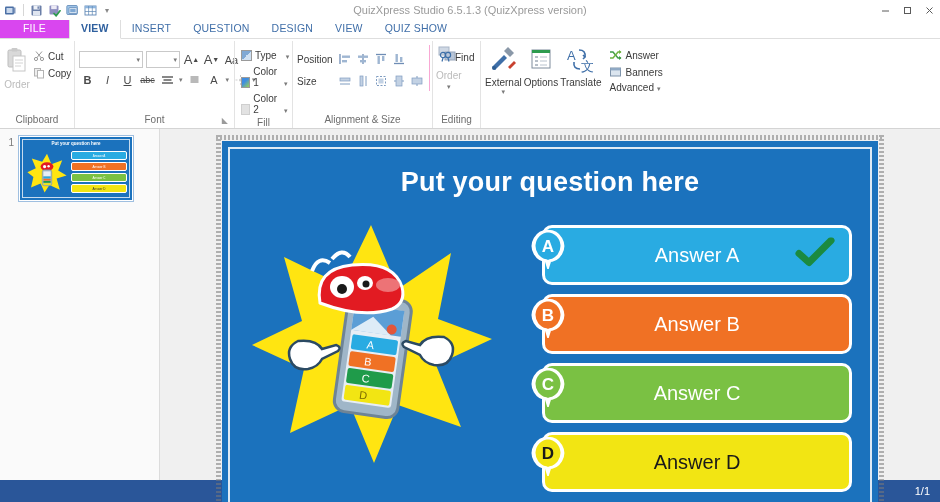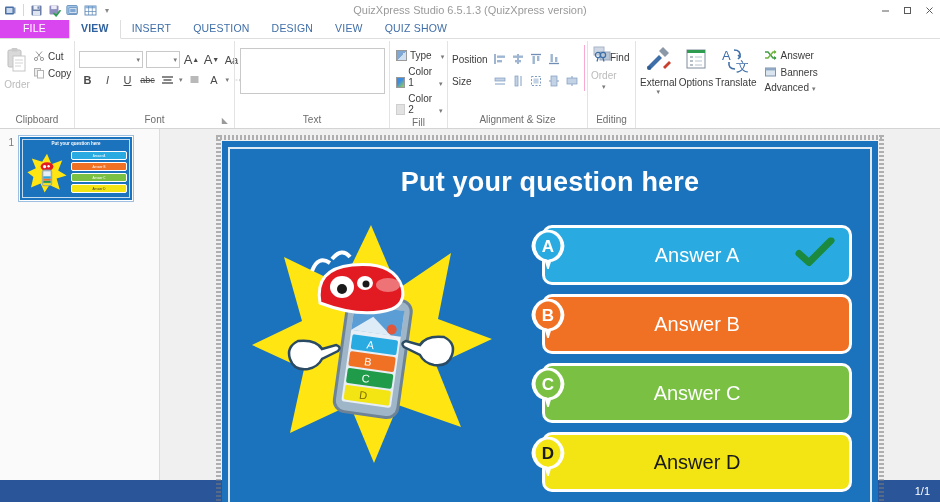--- a/index.html
+++ b/index.html
@@ -287,26 +287,20 @@
           </span>
           <span class="cbarrow">▾</span>
         </div>
       </div>
       <div class="glabel">
         <span>Font</span>
         <span class="gdiag">◣</span>
       </div>
     </div>
 
-    <div class="group textgrp">
-      <div class="gbody" style="justify-content:center">
-        <div class="textbox" title=""></div>
-      </div>
-      <div class="glabel">Text</div>
-    </div>
 
     <div class="group fillgrp">
       <div class="gbody" style="flex-direction:column; gap:3px; padding-top:6px">
         <div class="smbtn">
           <span class="swatch sw-type"></span>
           <span>Type</span>
           <span class="cbarrow" style="margin-left:6px">▾</span>
         </div>
         <div class="smbtn">
           <span class="swatch sw-c1"></span>

